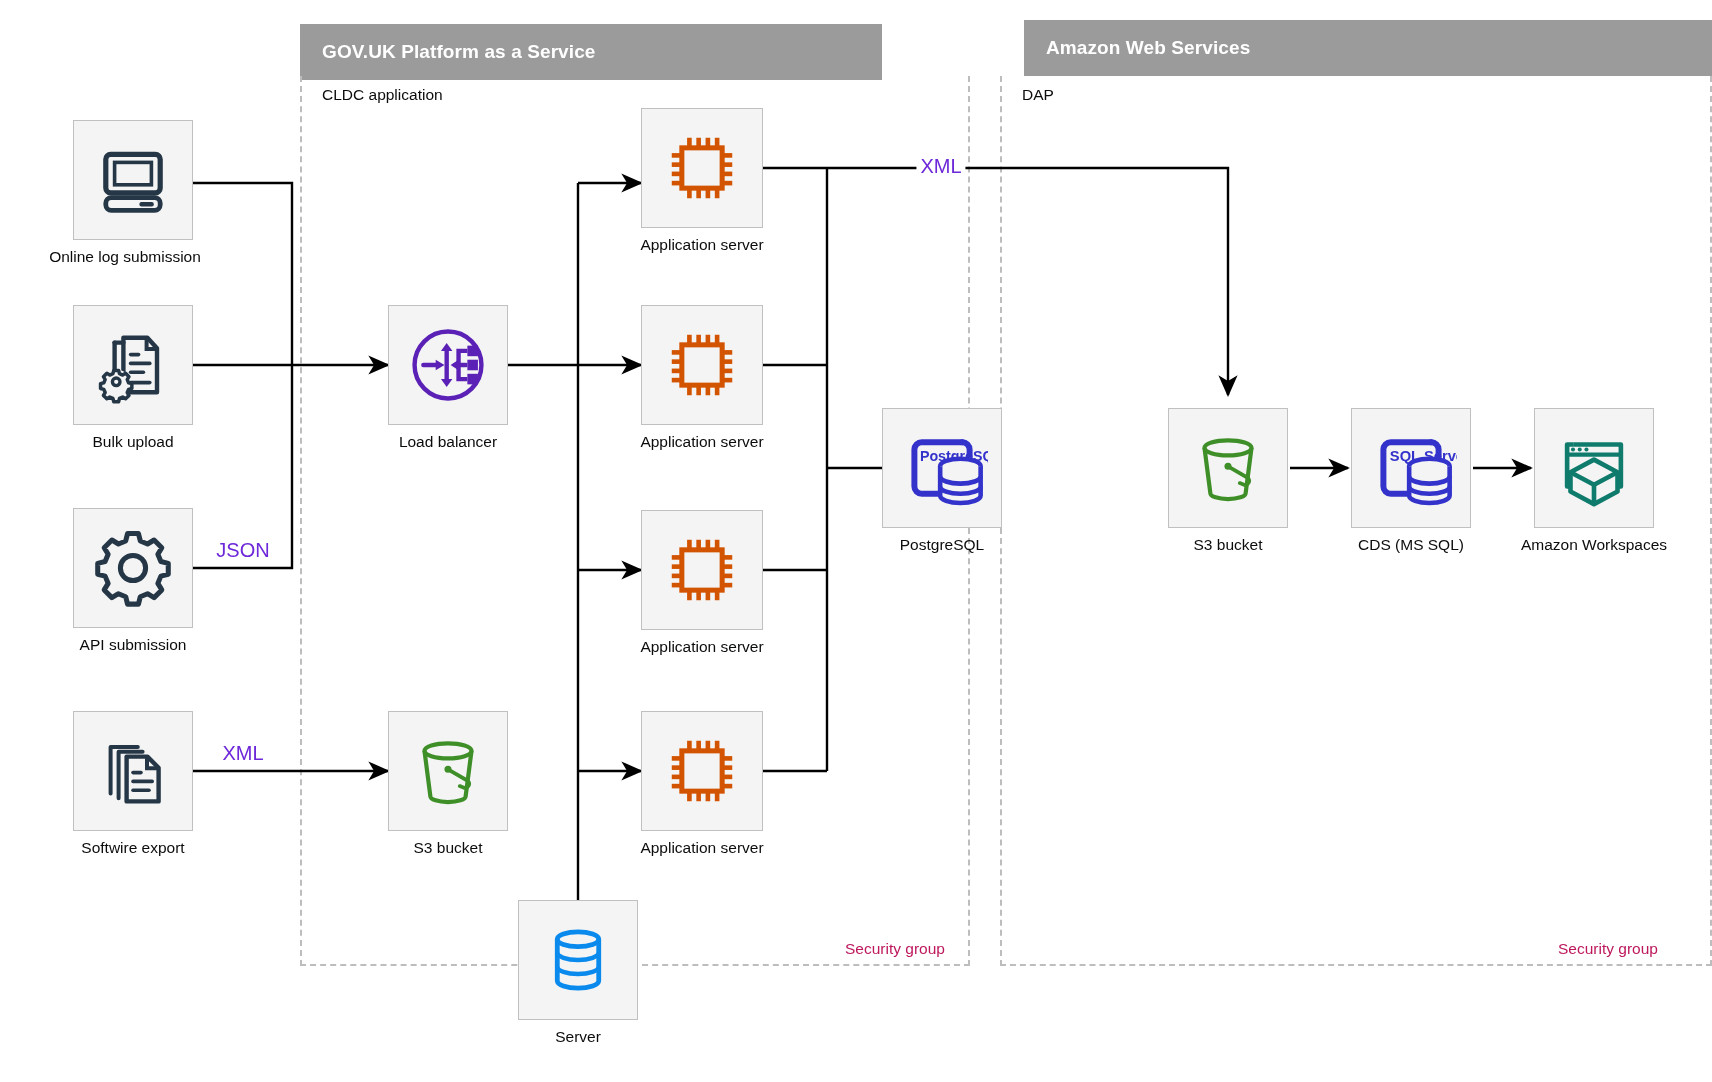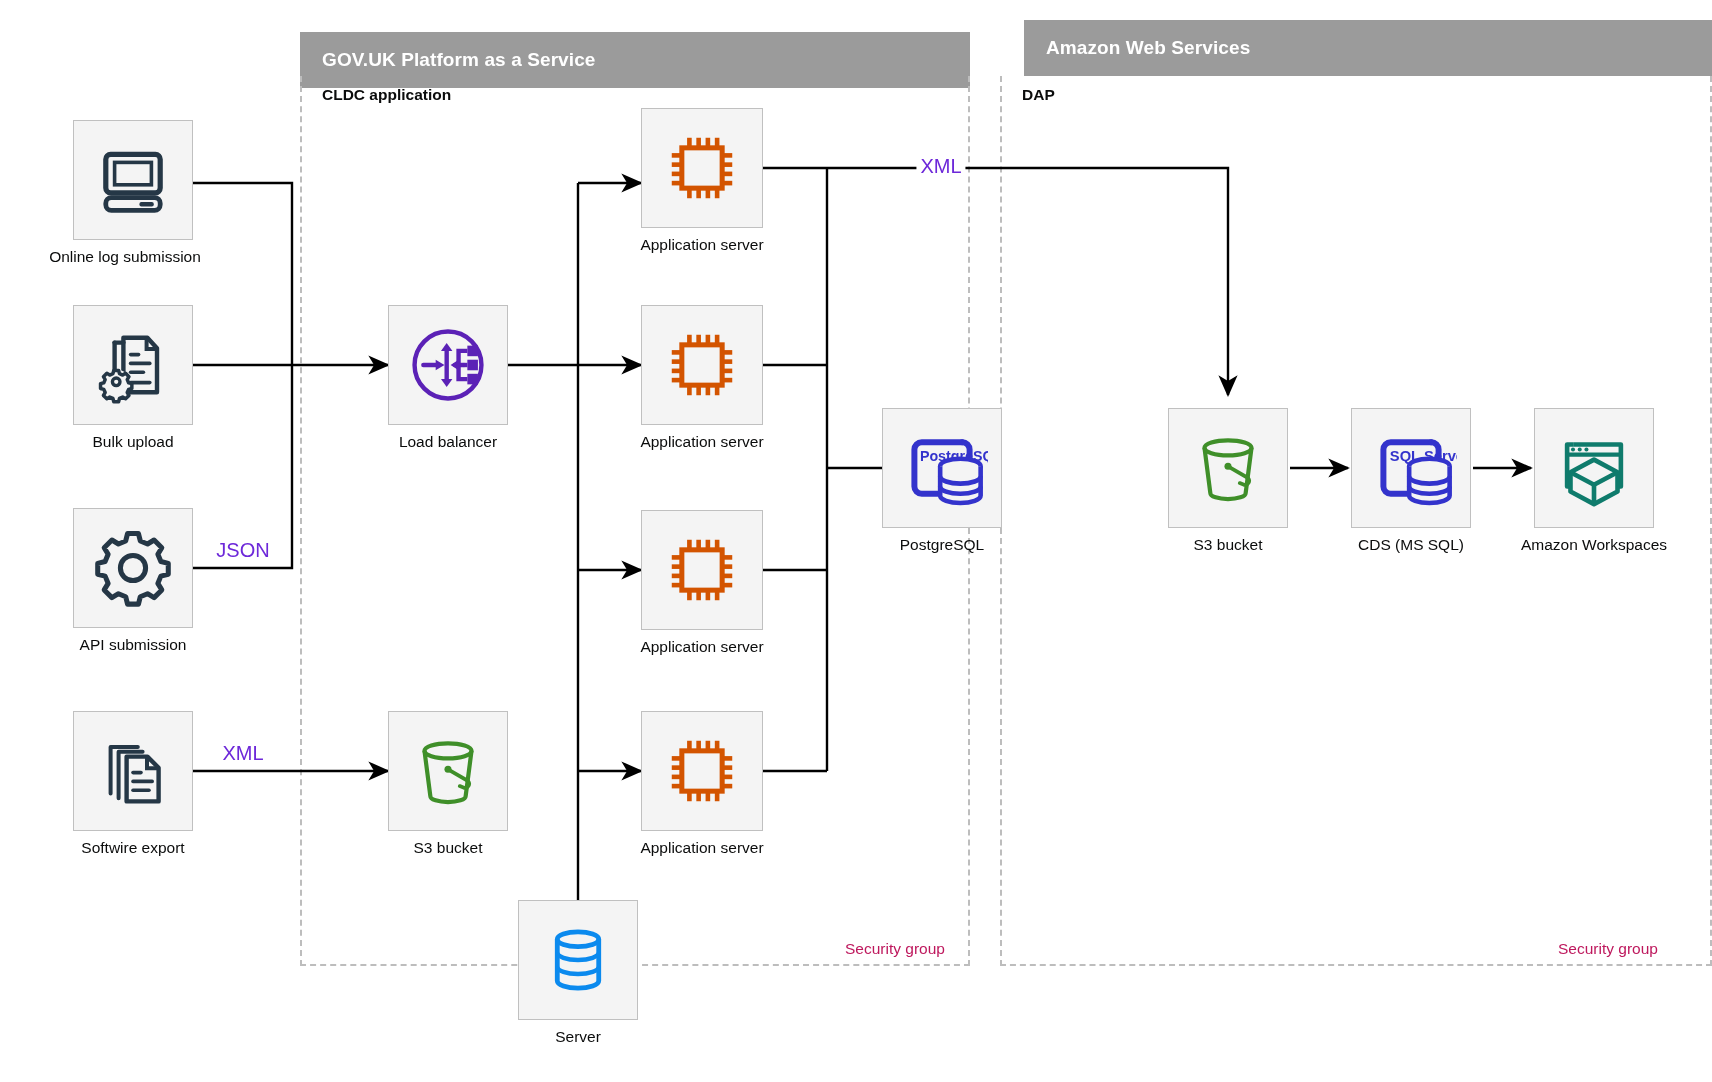--- a/index.html
+++ b/index.html
@@ -33,21 +33,21 @@
   .group-body {
     position: absolute;
     border: 2px dashed #bdbdbd;
     border-top: none;
     box-sizing: border-box;
     background: transparent;
   }
   .group-sublabel {
     position: absolute;
     font-size: 15.5px;
-    font-weight: bold;
+    font-weight: normal;
     color: #0b0c0c;
   }
   .security-label {
     position: absolute;
     font-size: 15.5px;
     color: #be185d;
     white-space: nowrap;
   }
   
   .node {
@@ -87,21 +87,21 @@
     height: 1082px;
     pointer-events: none;
   }
   .icon-svg { display: block; }
 </style>
 </head>
 <body>
 
 <div id="canvas">
 
-  <div class="group-header" style="left:300px; top:32px; width:670px; height:56px;align-items:center;">
+  <div class="group-header" style="left:300px; top:24px; width:582px; height:56px;align-items:center;">
     <span>GOV.UK Platform as a Service</span>
   </div>
   <div class="group-body" style="left:300px; top:76px; width:670px; height:890px;"></div>
   <div class="group-sublabel" style="left:322px; top:86px;">CLDC application</div>
   <div class="security-label" style="left:845px; top:940px;">Security group</div>
 
   <div class="group-header" style="left:1000px; top:20px; width:712px; height:56px;margin-left:24px;">
     <span>Amazon Web Services</span>
   </div>
   <div class="group-body" style="left:1000px; top:76px; width:712px; height:890px;"></div>

